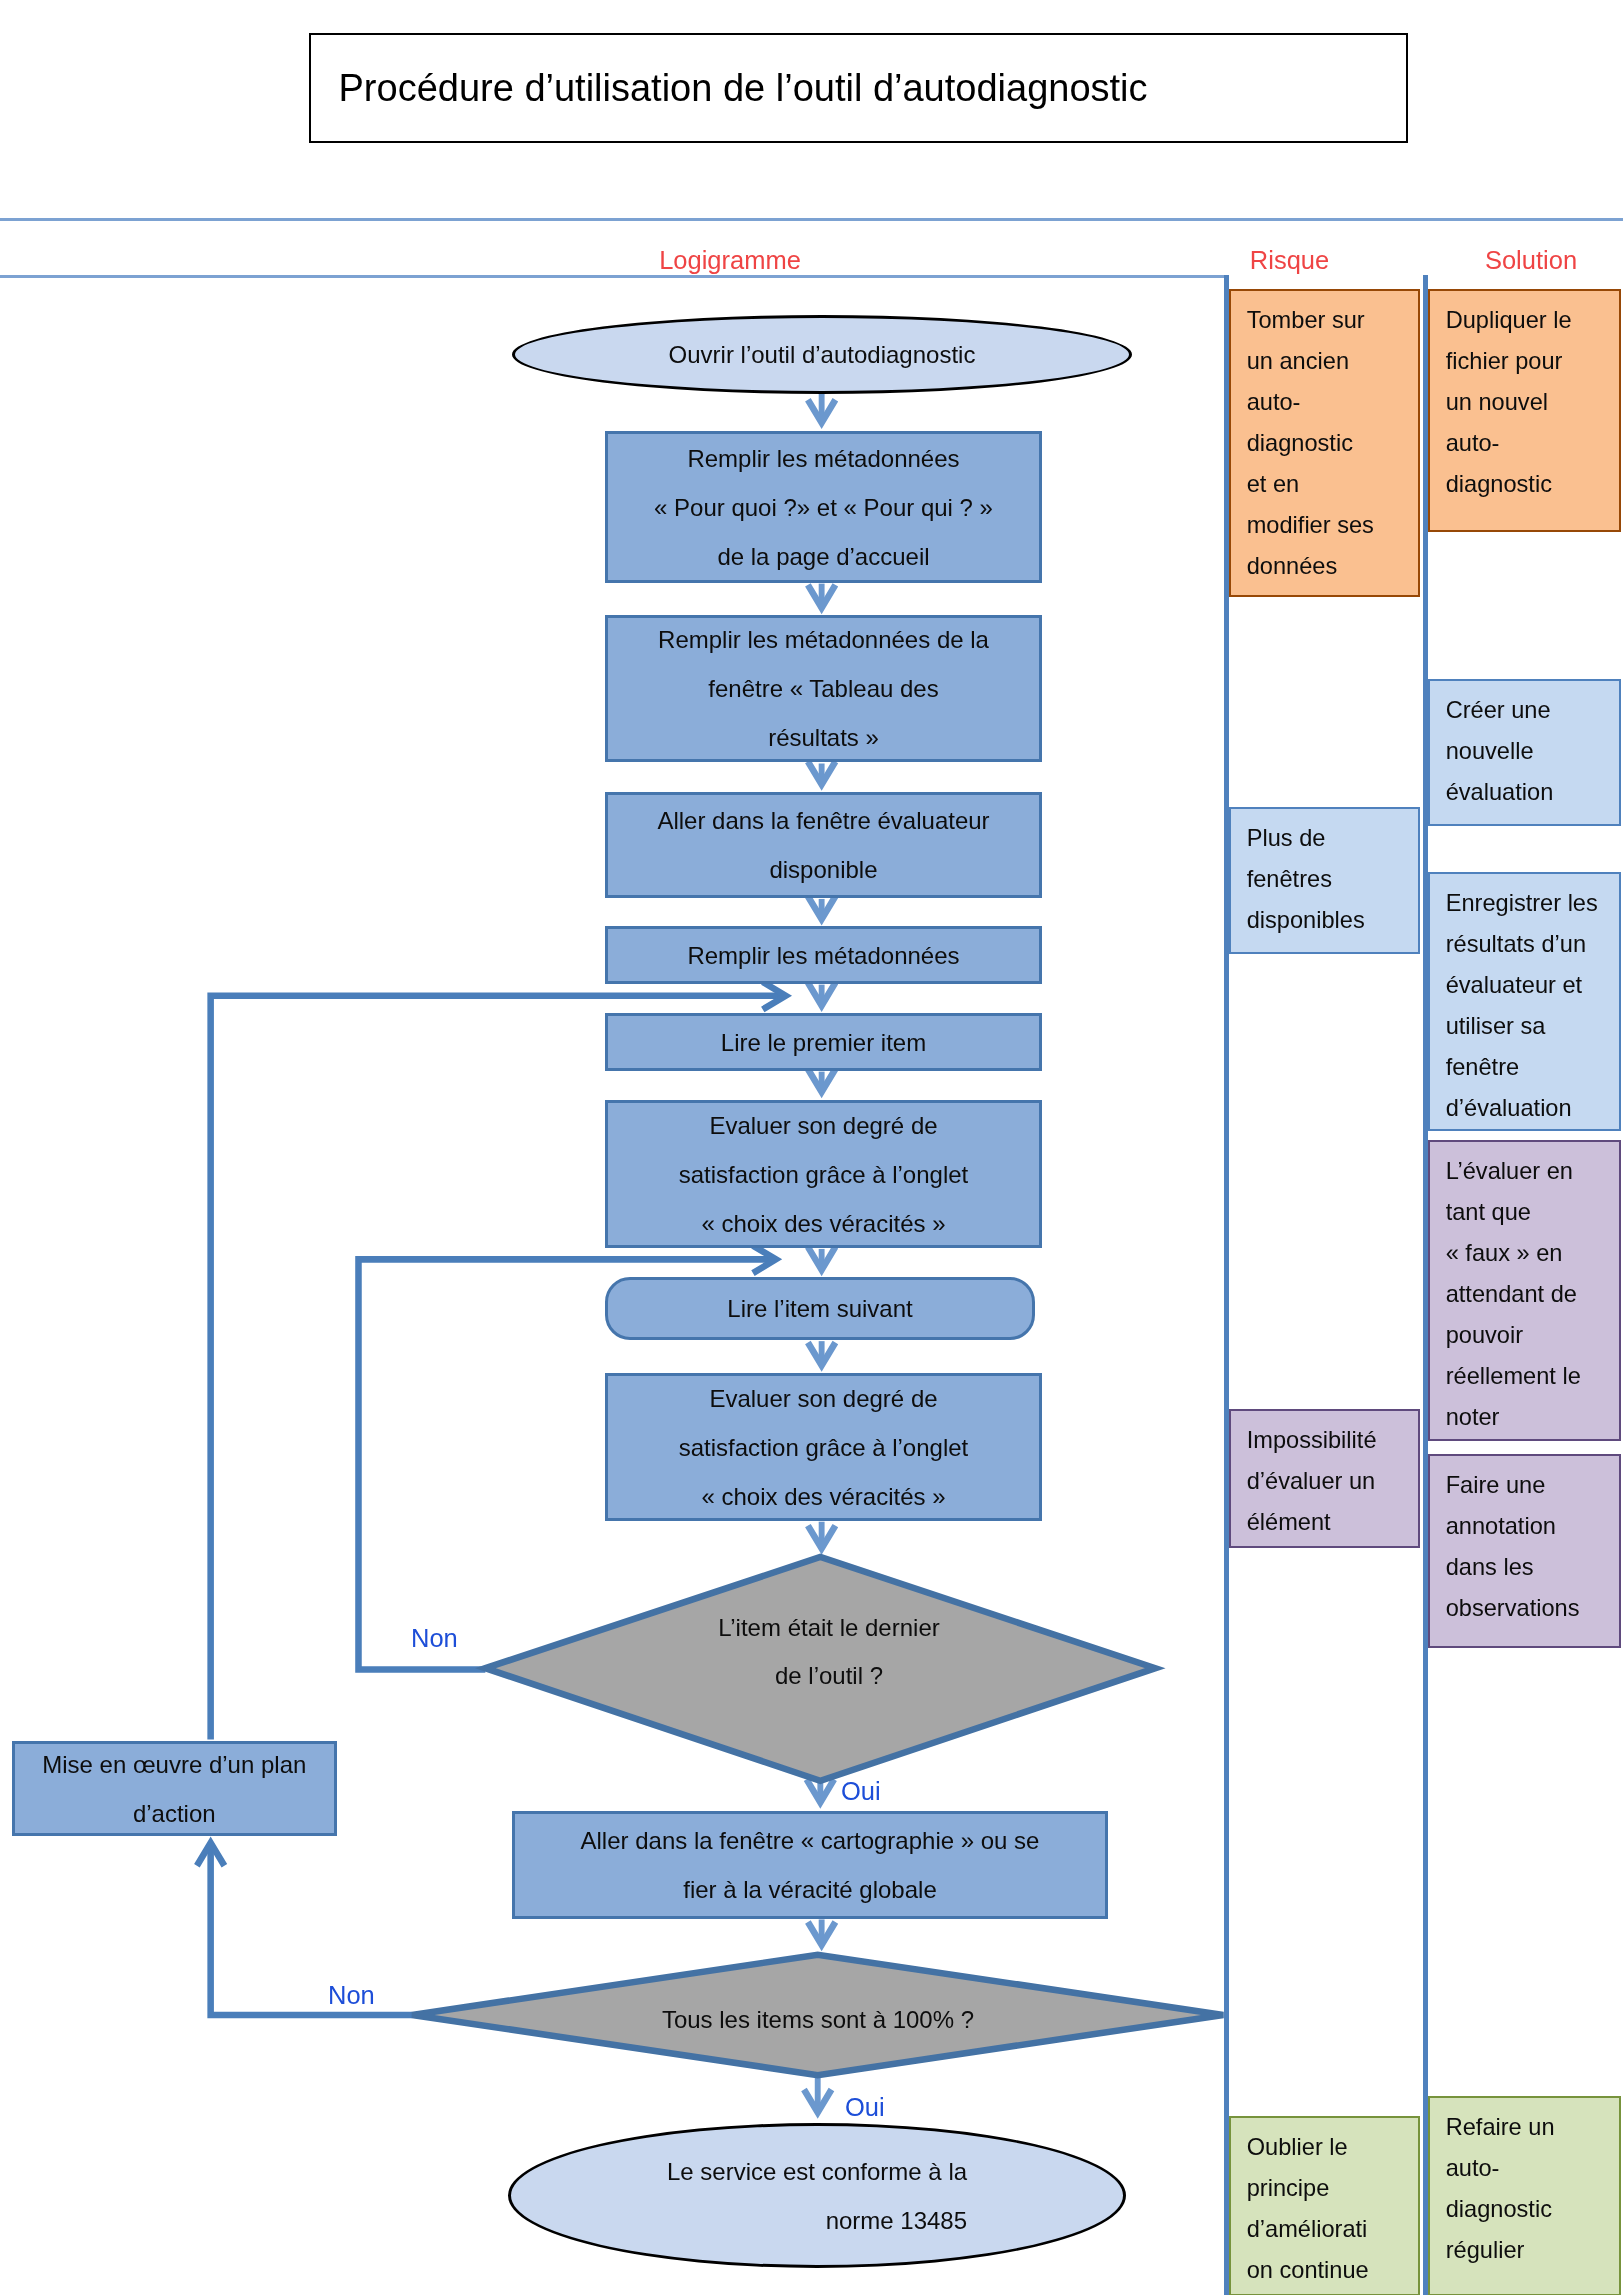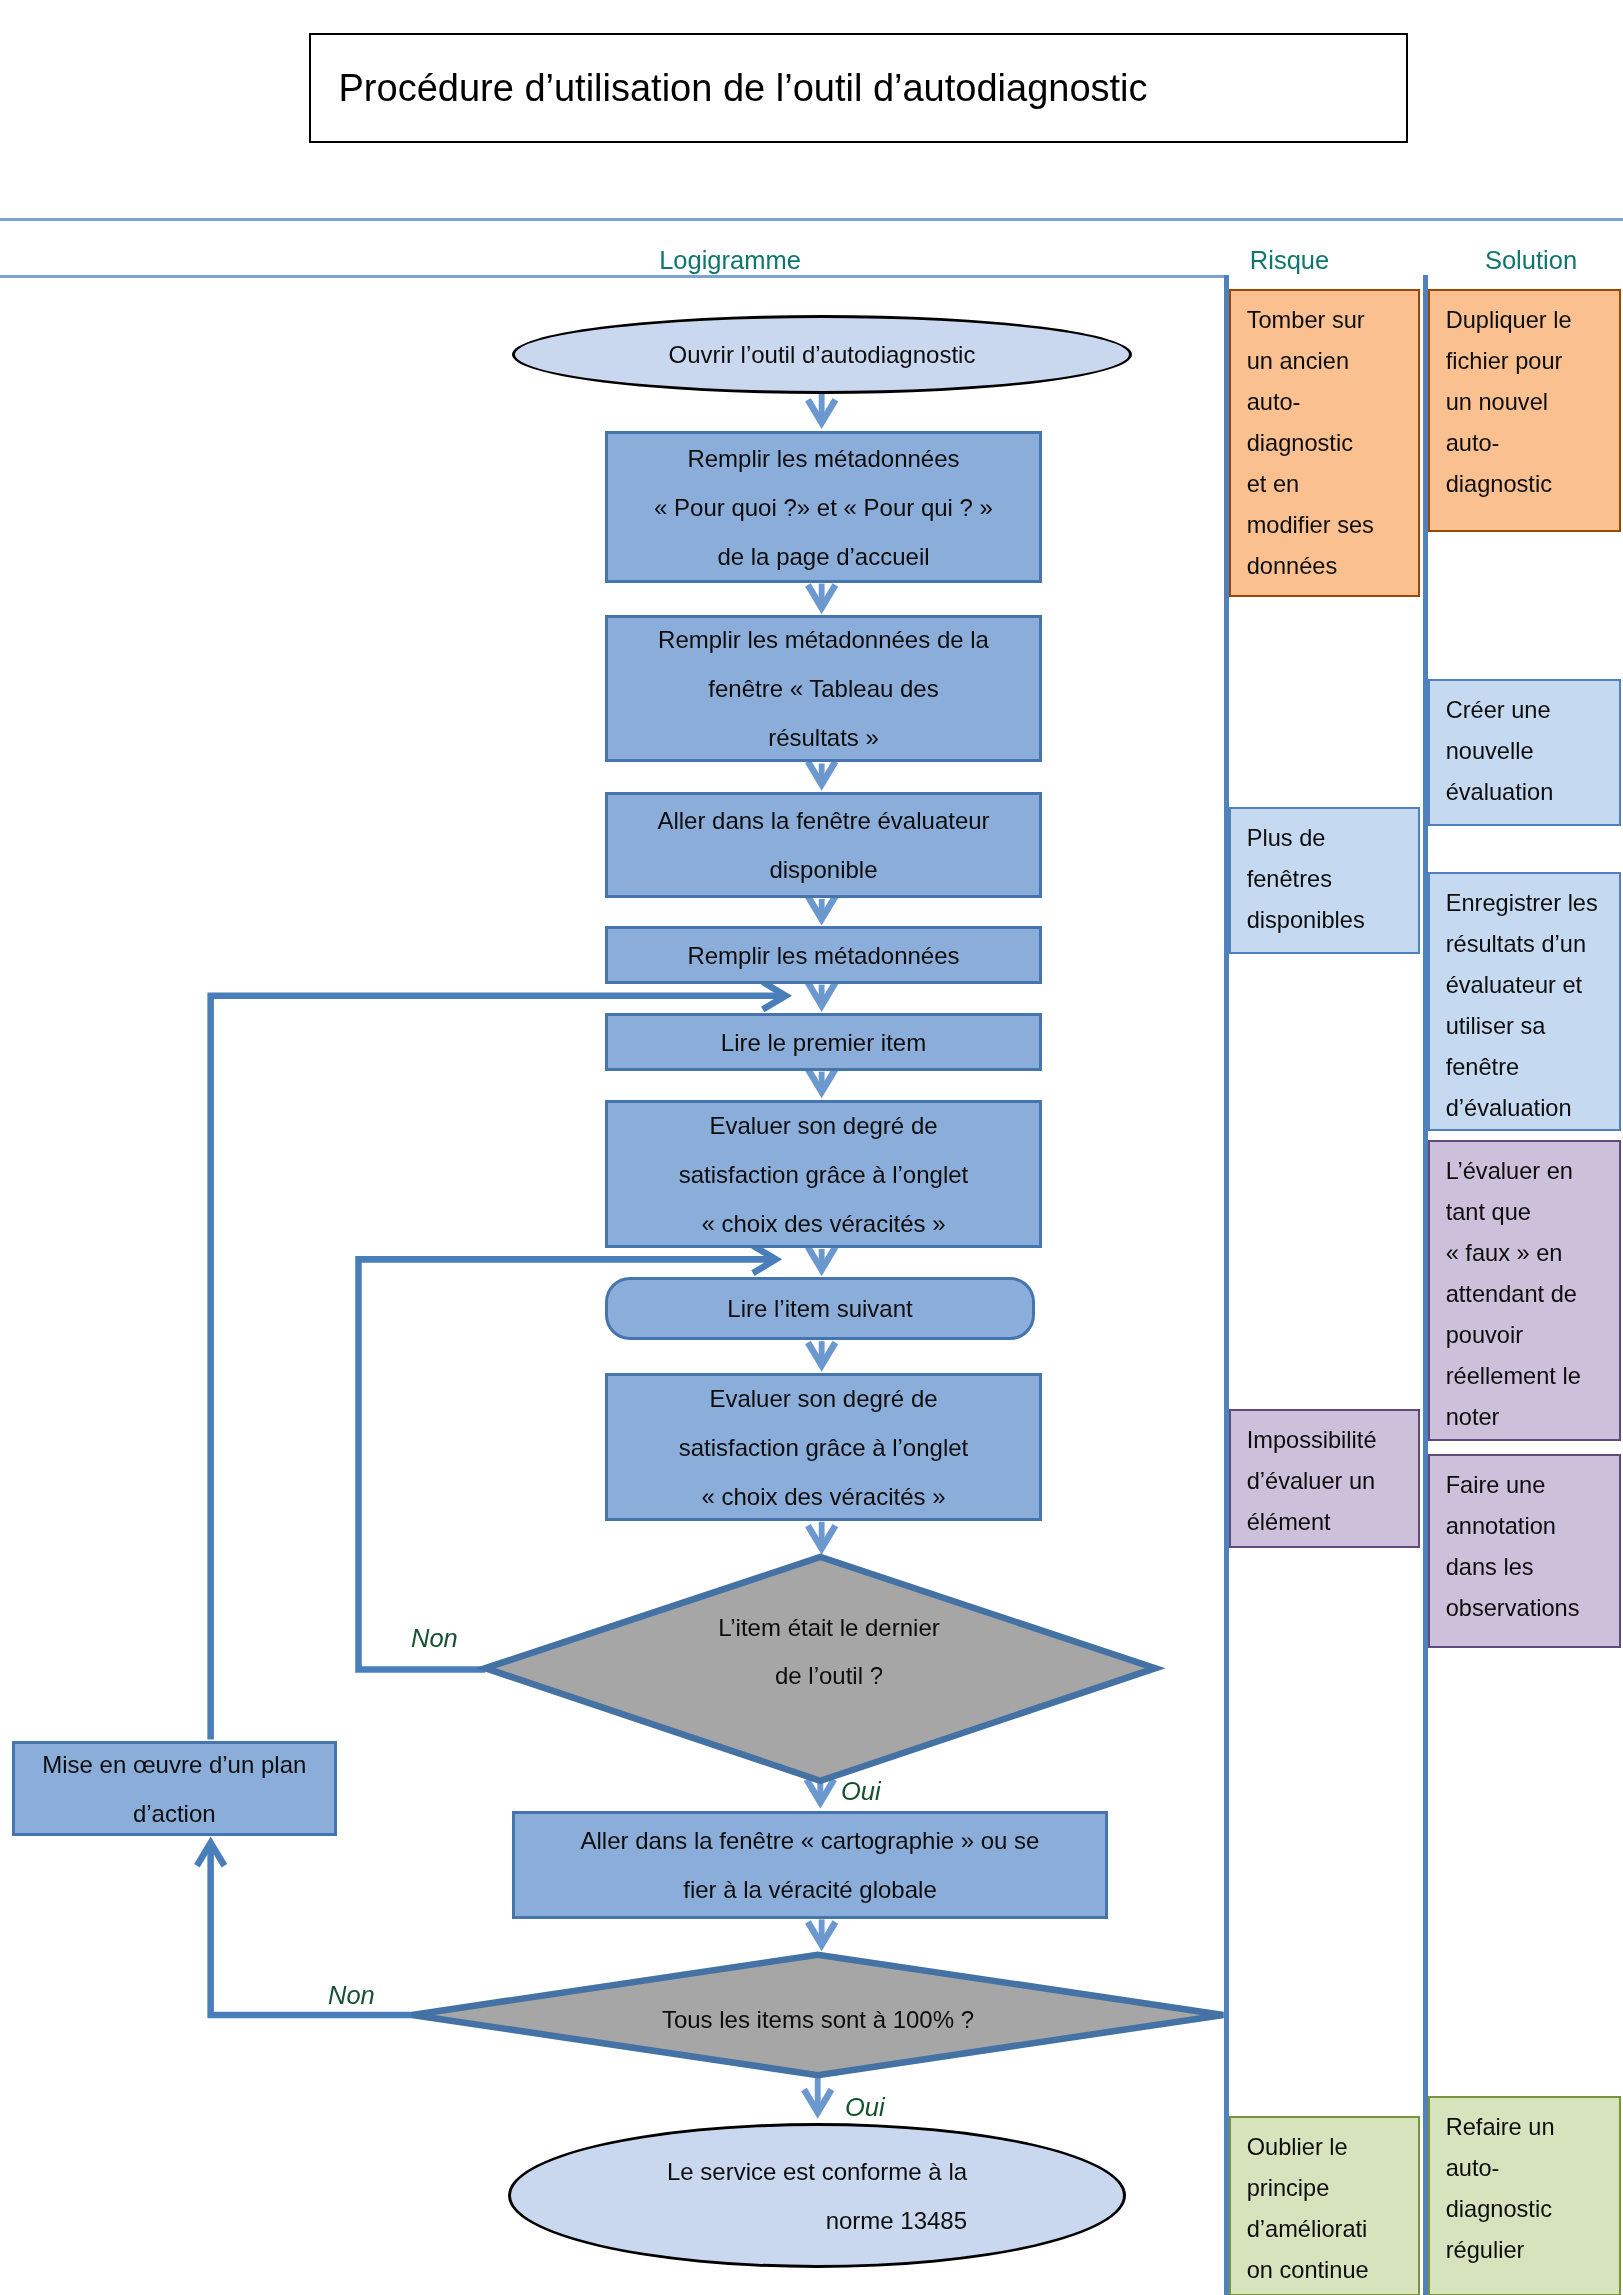--- a/index.html
+++ b/index.html
@@ -9,21 +9,21 @@
     font-family:"Liberation Sans",sans-serif;color:#111;overflow:hidden;
   }
   .abs{position:absolute;}
   
   #title-box{left:309px;top:33px;width:1099px;height:110px;border:2.6px solid #000;
     display:flex;align-items:center;padding-left:27.5px;font-size:38px;color:#000;}
   
   .hline{background:#7ca2d2;}
   #hline-top{left:0;top:218px;width:1623px;height:3.3px;}
   #hline-hdr{left:0;top:275px;width:1226px;height:3.3px;}
-  .hdr{font-size:25.5px;color:#0f766e;text-align:center;}
+  .hdr{font-size:25.5px;color:#ef4444;text-align:center;}
   #hdr-logigramme{left:622px;top:246px;width:216px;}
   #hdr-risque{left:1237px;top:246px;width:105px;}
   #hdr-solution{left:1472px;top:246px;width:118px;}
   
   .vline{background:#4f81bd;}
   #col-line-1{left:1224px;top:275px;width:4.6px;height:2020px;}
   #col-line-2{left:1423px;top:275px;width:4.6px;height:2020px;}
   
   .node{background:#8badd9;border:3.3px solid #4575ac;display:flex;align-items:center;
     justify-content:center;text-align:center;white-space:pre-line;
@@ -39,21 +39,21 @@
   #b5{left:605px;top:1013px;width:437px;height:58px;}
   #b6{left:605px;top:1100px;width:437px;height:148px;}
   #b7{left:605px;top:1277px;width:430px;height:63px;border-radius:25px;}
   #b8{left:605px;top:1373px;width:437px;height:148px;}
   #b9{left:512px;top:1811px;width:596px;height:108px;}
   #plan-box{left:11.8px;top:1741px;width:325px;height:95px;}
   #ellipse-end{left:508px;top:2123px;width:618px;height:145px;}
   .dtext{font-size:24px;line-height:48px;color:#0d0d0d;text-align:center;white-space:pre-line;}
   #d1-text{left:600px;top:1604px;width:458px;}
   #d2-text{left:589px;top:1996px;width:458px;}
-  .lbl{font-size:25.5px;color:#14532d;font-style:italic;}
+  .lbl{font-size:25.5px;color:#1d4ed8;}
   #lbl-non-1{left:411px;top:1624px;}
   #lbl-oui-1{left:841px;top:1777px;}
   #lbl-non-2{left:328px;top:1981px;}
   #lbl-oui-2{left:845px;top:2093px;}
   
   .cell{font-size:23.6px;line-height:41px;padding:9.2px 2.6px 0 15.7px;white-space:pre-line;color:#0d0d0d;}
   .t-orange{background:#fac090;border:2.6px solid #974806;}
   .t-blue{background:#c5d9f1;border:2.6px solid #4f81bd;}
   .t-purple{background:#ccc0da;border:2.6px solid #5f4a7d;}
   .t-green{background:#d6e3bc;border:2.6px solid #77933c;}

